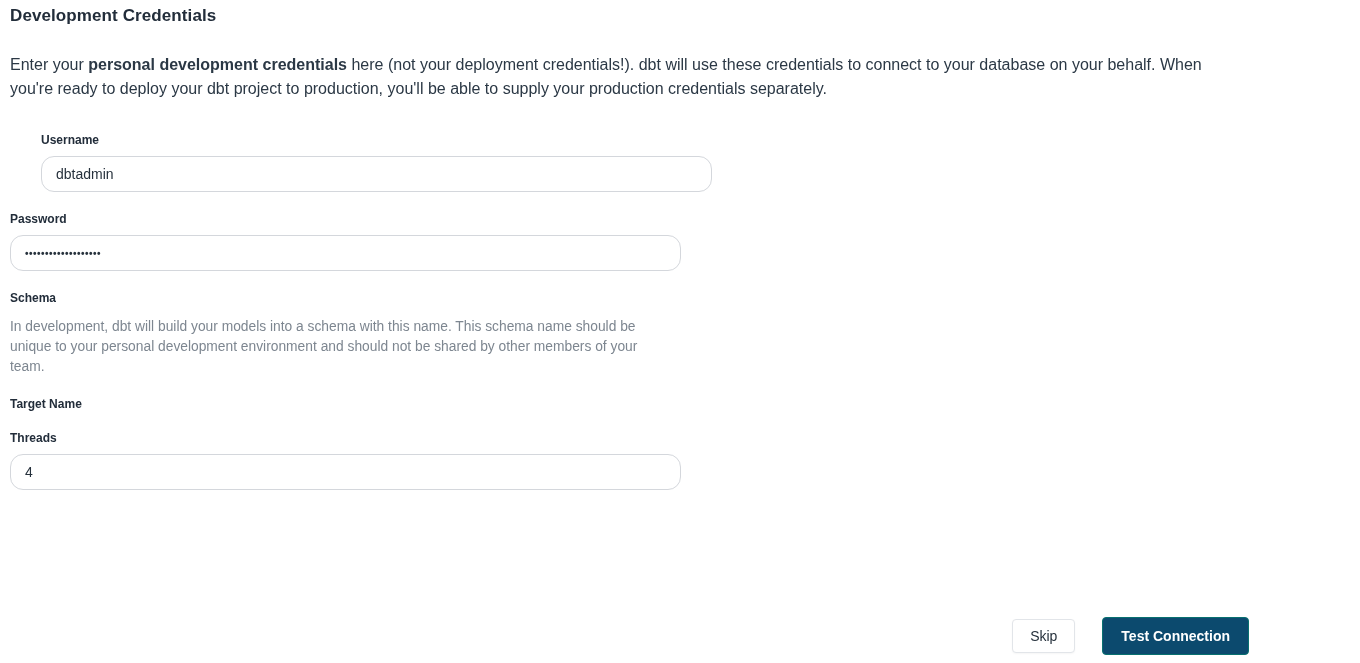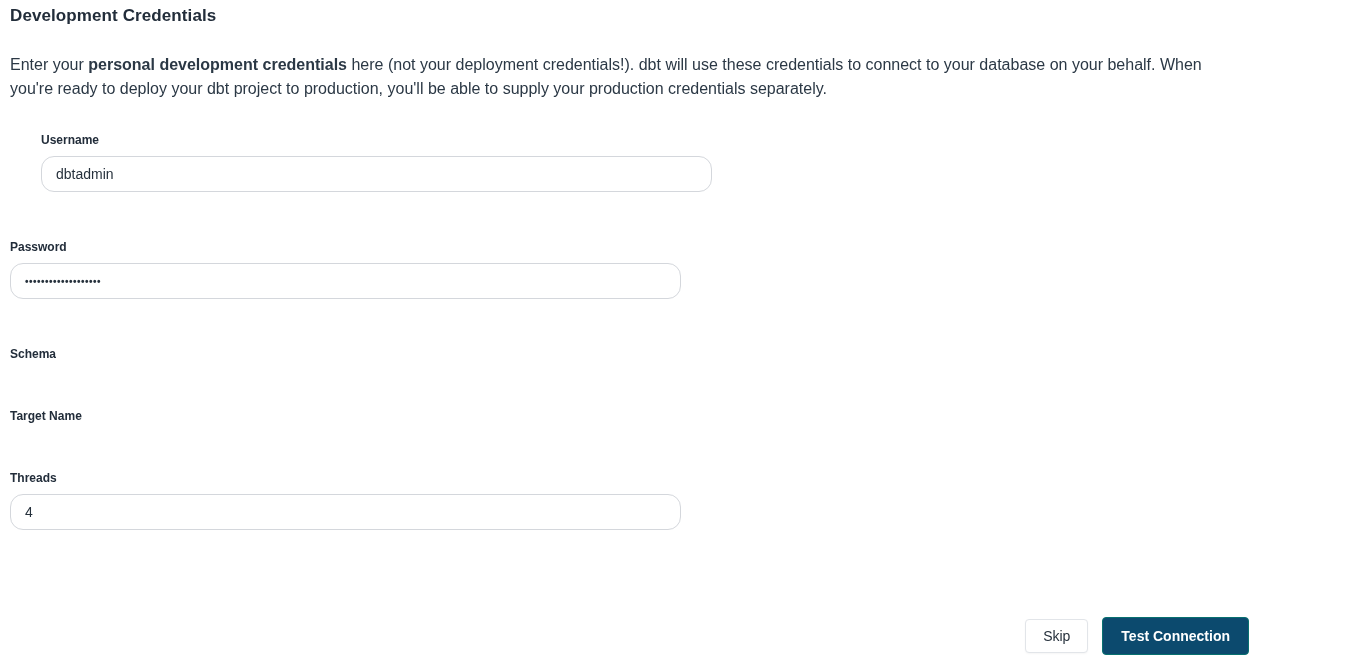--- a/index.html
+++ b/index.html
@@ -24,21 +24,21 @@
     letter-spacing: 0.1px;
   }
   p.intro {
     margin-top: 27px;
     font-size: 16px;
     line-height: 24px;
     color: #2b3845;
     max-width: 1335px;
   }
   p.intro strong { font-weight: 700; }
-  .field { margin-top: 48px; }
+  .field { margin-top: 20px; }
   .field:first-of-type { margin-top: 32px; margin-left: 31px; }
   .field label {
     display: block;
     font-size: 12px;
     font-weight: 700;
     color: #222d3a;
     margin-bottom: 9px;
   }
   .field input {
     display: block;
@@ -64,21 +64,21 @@
     line-height: 20px;
     color: #7d8690;
     max-width: 665px;
   }
   .footer {
     position: absolute;
     right: 15px;
     bottom: 8px;
     display: flex;
     align-items: center;
-    gap: 14px;
+    gap: 27px;
   }
   button {
     font-family: "Liberation Sans", sans-serif;
     cursor: pointer;
     border-radius: 4px;
     font-size: 14px;
   }
   .btn-secondary {
     background: #ffffff;
     border: 1px solid #e2e5e9;
@@ -109,20 +109,21 @@
     <input type="text" value="dbtadmin" style="">
   </div>
 
   <div class="field">
     <label>Password</label>
     <input type="text" class="masked" value="•••••••••••••••••••" style="">
   </div>
 
   <div class="field">
     <label>Schema</label>
+    <div class="help-text">In development, dbt will build your models into a schema with this name. This schema name should be unique to your personal development environment and should not be shared by other members of your team.</div>
   </div>
 
   <div class="field">
     <label>Target Name</label>
   </div>
 
   <div class="field">
     <label>Threads</label>
     <input type="text" value="4" style="">
   </div>

